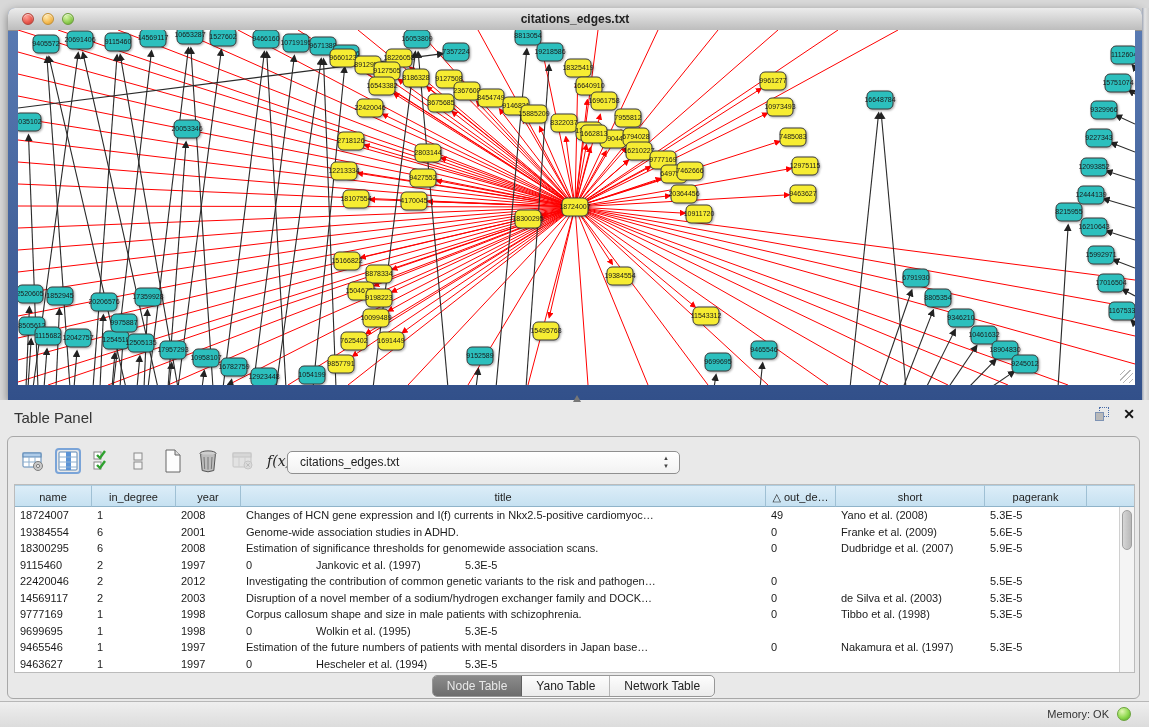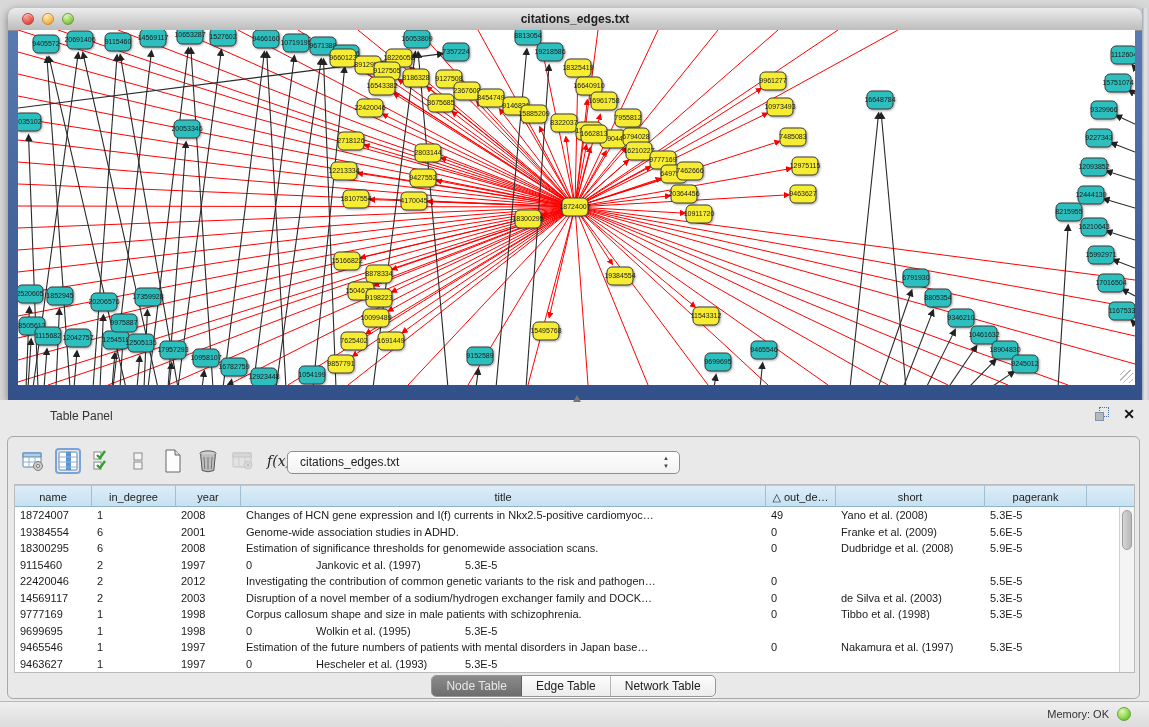--- a/index.html
+++ b/index.html
@@ -21,21 +21,21 @@
     text-align:center;font-size:12px;font-weight:bold;color:#222;}
   .canvas{position:absolute;left:10px;top:22px;width:1117px;height:355px;background:#fff;overflow:hidden;}
   .resize-grip{position:absolute;right:2px;bottom:2px;width:13px;height:13px;
     background:repeating-linear-gradient(135deg,transparent 0 3px,#b5b5b5 3px 4px);}
   .behind-strip{position:absolute;left:1142px;top:8px;width:7px;height:392px;
     background:linear-gradient(90deg,#9fa6b5,#e4e4e4 40%,#cfcfcf);}
 
   
   .table-panel{position:absolute;left:0;top:400px;width:1149px;height:327px;background:#e9e9e9;}
   .panel-header{position:relative;height:32px;}
-  .panel-title{position:absolute;left:14px;top:9px;font-size:12px;color:#333;margin-left:36px;}
+  .panel-title{position:absolute;left:14px;top:9px;font-size:15px;color:#333;}
   .panel-btns{position:absolute;right:14px;top:7px;display:flex;gap:14px;align-items:center;}
   .float-ic{position:relative;width:14px;height:14px;}
   .float-ic .sq1{position:absolute;right:0;top:0;width:8px;height:8px;border:1px dotted #4a6ea9;}
   .float-ic .sq2{position:absolute;left:0;bottom:0;width:7px;height:7px;background:#b9b9b9;border:1px solid #7e93b4;}
   .close-x{font-size:14px;font-weight:bold;color:#111;line-height:14px;}
   .splitter-nub{position:absolute;left:573px;top:-5px;width:0;height:0;
     border-left:4px solid transparent;border-right:4px solid transparent;border-bottom:7px solid #777;}
 
   .panel-container{position:absolute;left:7px;top:36px;width:1133px;height:263px;
     border:1px solid #a8a8a8;border-radius:6px;background:#e9e9e9;box-sizing:border-box;}
@@ -807,21 +807,21 @@
             <div class="td" style="width: 70px;">0</div>
             <div class="td" style="width: 149px;">Franke et al. (2009)</div>
             <div class="td" style="width: 102px;">5.6E-5</div>
           </div>
           <div class="tr">
             <div class="td" style="width: 77px;">18300295</div>
             <div class="td" style="width: 84px;">6</div>
             <div class="td" style="width: 65px;">2008</div>
             <div class="td" style="width: 525px;">Estimation of significance thresholds for genomewide association scans.</div>
             <div class="td" style="width: 70px;">0</div>
-            <div class="td" style="width: 149px;">Dudbridge et al. (2008)</div>
+            <div class="td" style="width: 149px;">Dudbridge et al. (2007)</div>
             <div class="td" style="width: 102px;">5.9E-5</div>
           </div>
           <div class="tr">
             <div class="td" style="width: 77px;">9115460</div>
             <div class="td" style="width: 84px;">2</div>
             <div class="td" style="width: 65px;">1997</div>
             <div class="td" style="width: 70px;">0</div>
             <div class="td" style="width: 149px;">Jankovic et al. (1997)</div>
             <div class="td" style="width: 102px;">5.3E-5</div>
           </div>
@@ -867,33 +867,33 @@
             <div class="td" style="width: 525px;">Estimation of the future numbers of patients with mental disorders in Japan base…</div>
             <div class="td" style="width: 70px;">0</div>
             <div class="td" style="width: 149px;">Nakamura et al. (1997)</div>
             <div class="td" style="width: 102px;">5.3E-5</div>
           </div>
           <div class="tr">
             <div class="td" style="width: 77px;">9463627</div>
             <div class="td" style="width: 84px;">1</div>
             <div class="td" style="width: 65px;">1997</div>
             <div class="td" style="width: 70px;">0</div>
-            <div class="td" style="width: 149px;">Hescheler et al. (1993)</div>
+            <div class="td" style="width: 149px;">Hescheler et al. (1994)</div>
             <div class="td" style="width: 102px;">5.3E-5</div>
           </div>
         </div>
       <div class="vscroll">
         <div class="vthumb"></div>
       </div>
     </div>
 
     <div class="tabbar">
       <div class="tabset" id="tabset">
           <div class="tab active">Node Table</div>
-          <div class="tab">Edge Table</div>
+          <div class="tab">Yano Table</div>
           <div class="tab">Network Table</div>
         </div>
     </div>
   </div>
 </div>
 
 <div class="statusbar">
   <span class="mem">Memory: OK</span>
   <span class="orb"></span>
 </div>

